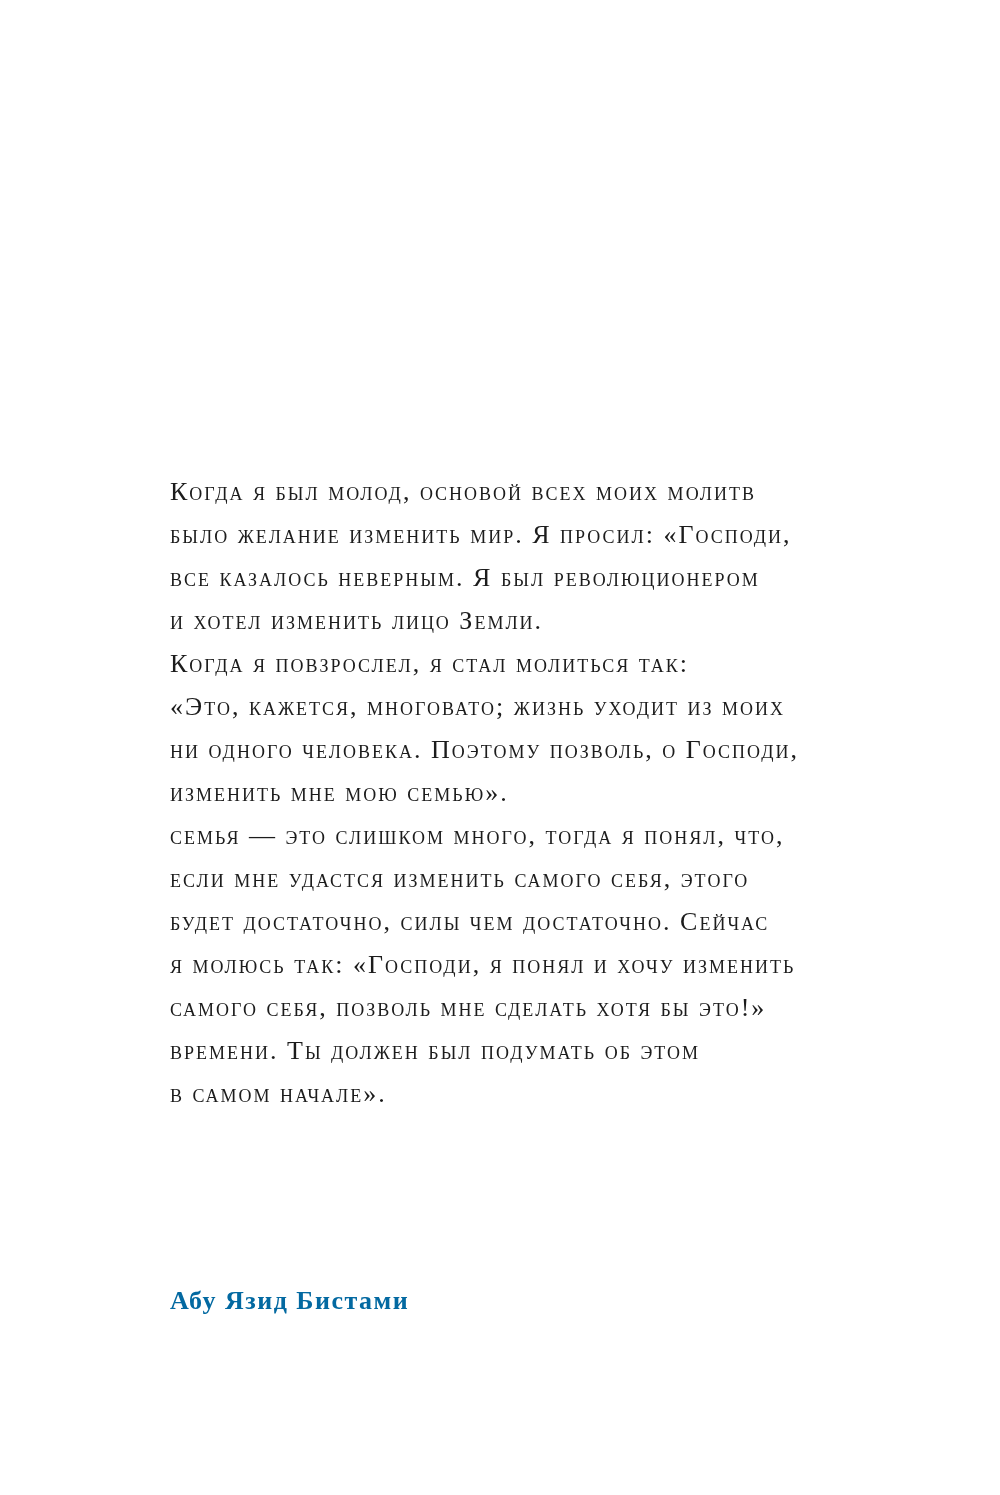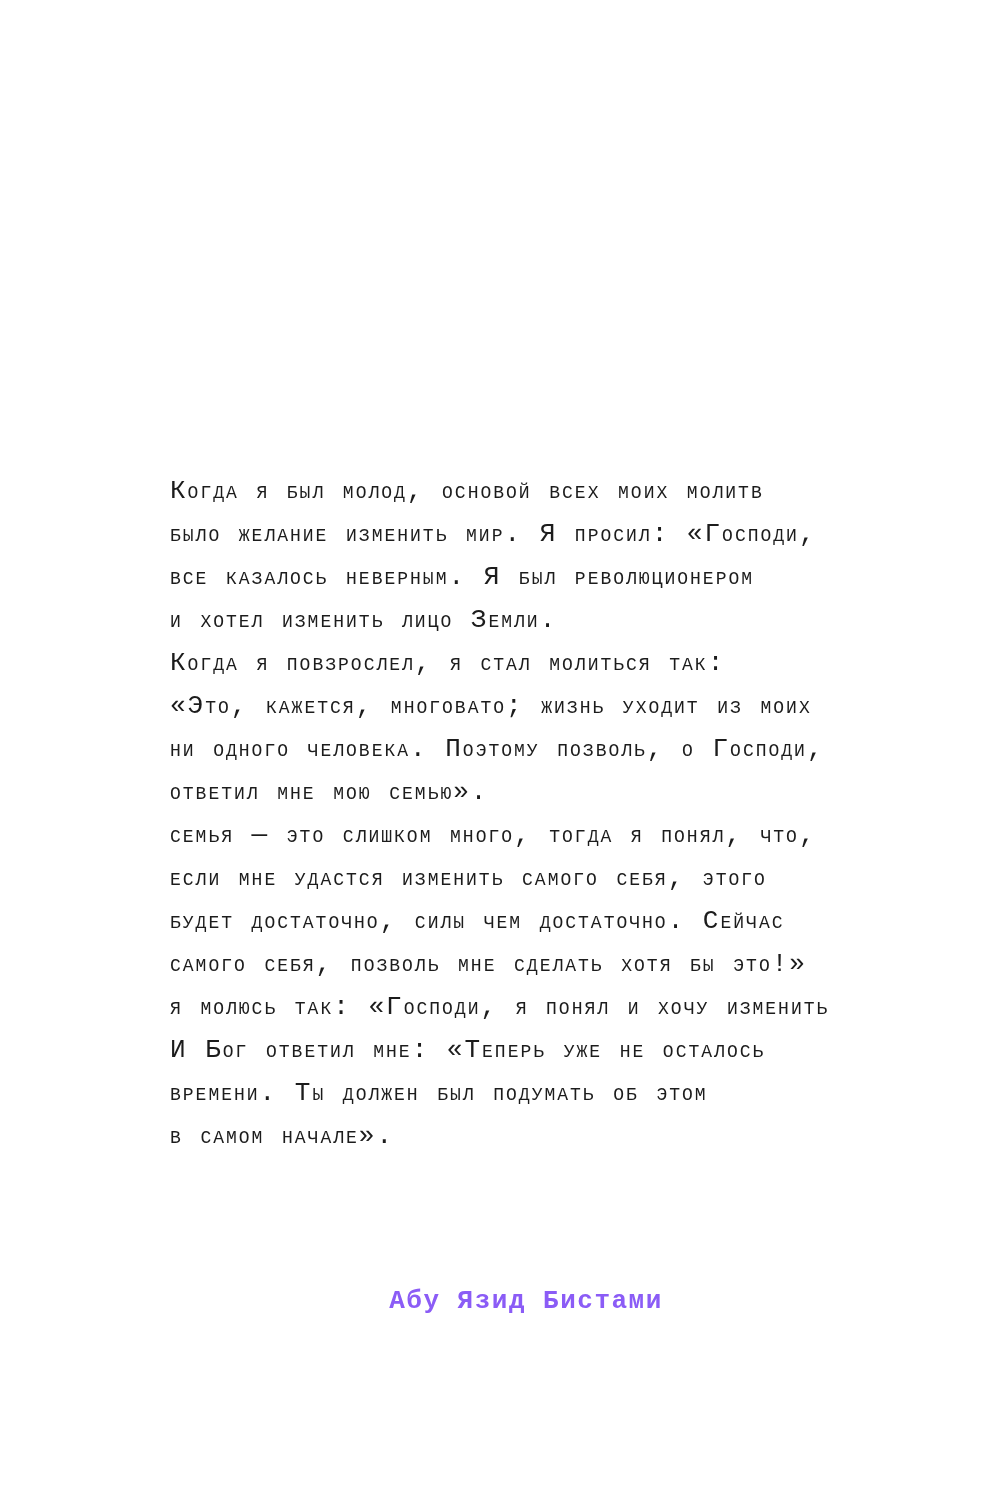--- a/index.html
+++ b/index.html
@@ -6,21 +6,21 @@
     margin: 0;
     padding: 0;
     background: #ffffff;
   }
   .page {
     position: relative;
     width: 1000px;
     height: 1495px;
     background: #ffffff;
     overflow: hidden;
-    font-family: Liberation Mono, monospace;
+    font-family: Liberation Serif, serif;
     color: #1a1a1a;
   }
   .quote {
     position: absolute;
     left: 170px;
     top: 470px;
     width: 730px;
   }
   .quote-line {
     font-variant: small-caps;
@@ -29,43 +29,42 @@
     line-height: 43px;
     letter-spacing: 2px;
     white-space: nowrap;
     color: #1c1c1c;
   }
   .attribution {
     position: absolute;
     left: 170px;
     top: 1286px;
     width: 712px;
-    text-align: center;
+    text-align: left;
     font-weight: bold;
     font-size: 26px;
     letter-spacing: 1.5px;
-    color: #8b5cf6;
+    color: #0369a1;
   }
 </style>
 </head>
 <body>
 
 <div class="page">
   <div class="quote">
       <div class="quote-line">Когда я был молод, основой всех моих молитв</div>
       <div class="quote-line">было желание изменить мир. Я просил: «Господи,</div>
       <div class="quote-line">все казалось неверным. Я был революционером</div>
       <div class="quote-line">и хотел изменить лицо Земли.</div>
       <div class="quote-line">Когда я повзрослел, я стал молиться так:</div>
       <div class="quote-line">«Это, кажется, многовато; жизнь уходит из моих</div>
       <div class="quote-line">ни одного человека. Поэтому позволь, о Господи,</div>
-      <div class="quote-line">ответил мне мою семью».</div>
+      <div class="quote-line">изменить мне мою семью».</div>
       <div class="quote-line">семья — это слишком много, тогда я понял, что,</div>
       <div class="quote-line">если мне удастся изменить самого себя, этого</div>
       <div class="quote-line">будет достаточно, силы чем достаточно. Сейчас</div>
+      <div class="quote-line">я молюсь так: «Господи, я понял и хочу изменить</div>
       <div class="quote-line">самого себя, позволь мне сделать хотя бы это!»</div>
-      <div class="quote-line">я молюсь так: «Господи, я понял и хочу изменить</div>
-      <div class="quote-line">И Бог ответил мне: «Теперь уже не осталось</div>
       <div class="quote-line">времени. Ты должен был подумать об этом</div>
       <div class="quote-line">в самом начале».</div>
     </div>
   <div class="attribution">Абу Язид Бистами</div>
 </div>
 
 </body></html>

